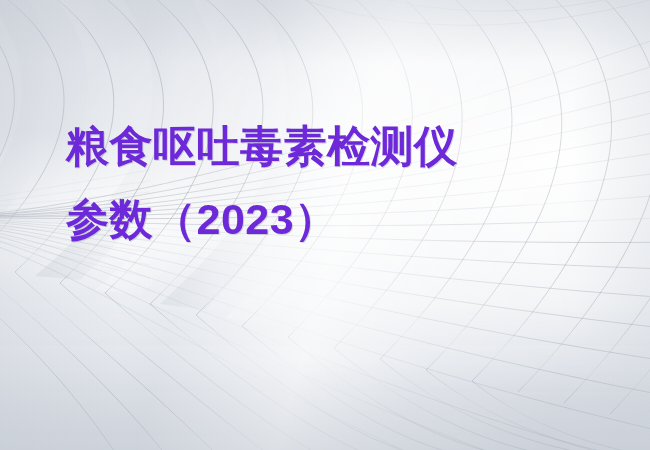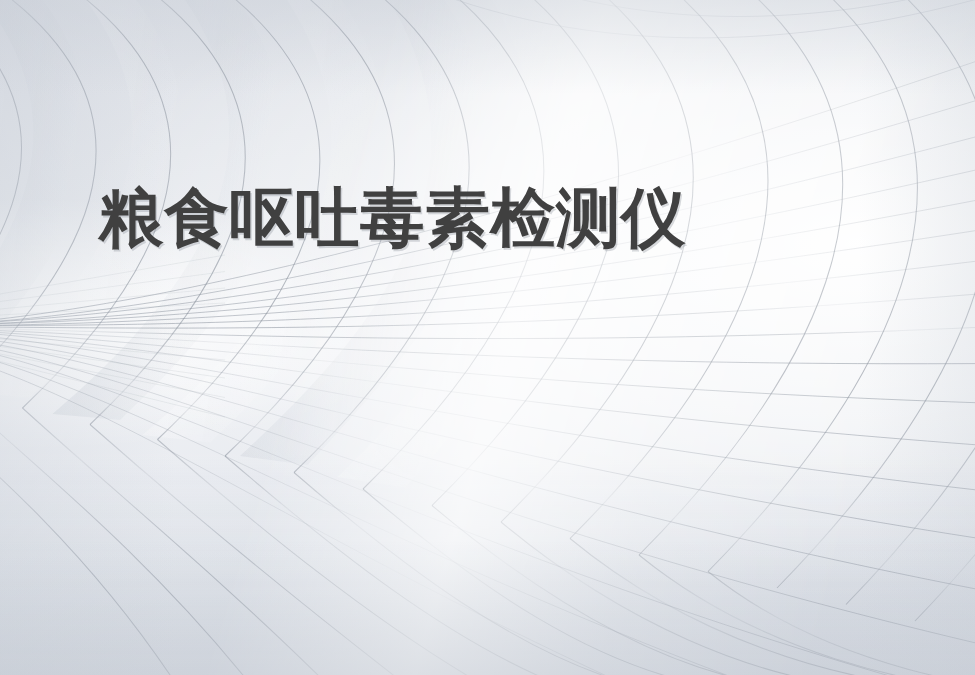--- a/index.html
+++ b/index.html
@@ -44,21 +44,21 @@
   #bg-mesh { opacity: .95; }
 
   
   #title-block {
     position: absolute;
     left: 66px;
     top: 110px;
     width: 520px;
   }
   .title-line {
-    color: #404040;
+    color: #6d28d9;
     font-weight: 700;
     font-size: 43px;
     line-height: 73px;
     letter-spacing: 0.5px;
     white-space: nowrap;
     text-shadow: 1px 1px 0 rgba(120,125,135,0.28);
   }
 </style>
 </head>
 <body>
@@ -191,15 +191,16 @@
       </g>
 
     </g>
   </svg>
 
   <div class="bg-layer" id="bg-sheen"></div>
   <div class="bg-layer" id="bg-vignette"></div>
 
   <div id="title-block">
     <div class="title-line">粮食呕吐毒素检测仪</div>
+    <div class="title-line">参数（2023）</div>
   </div>
 
 </div>
 
 </body></html>

